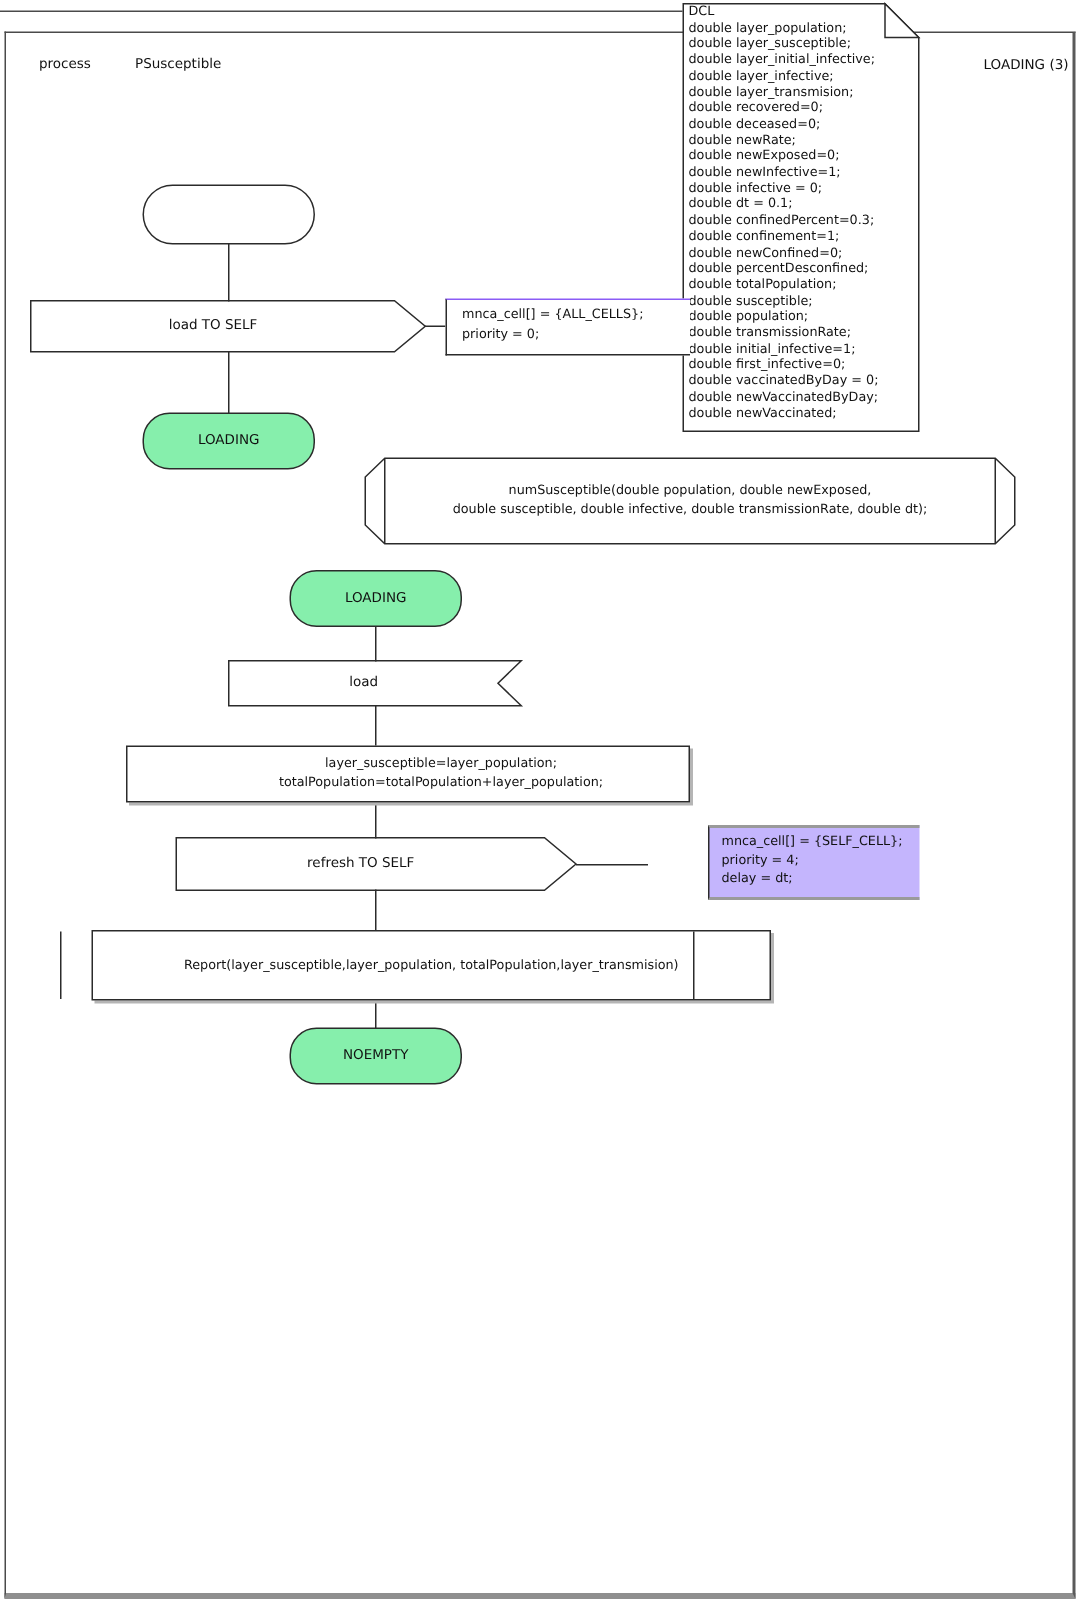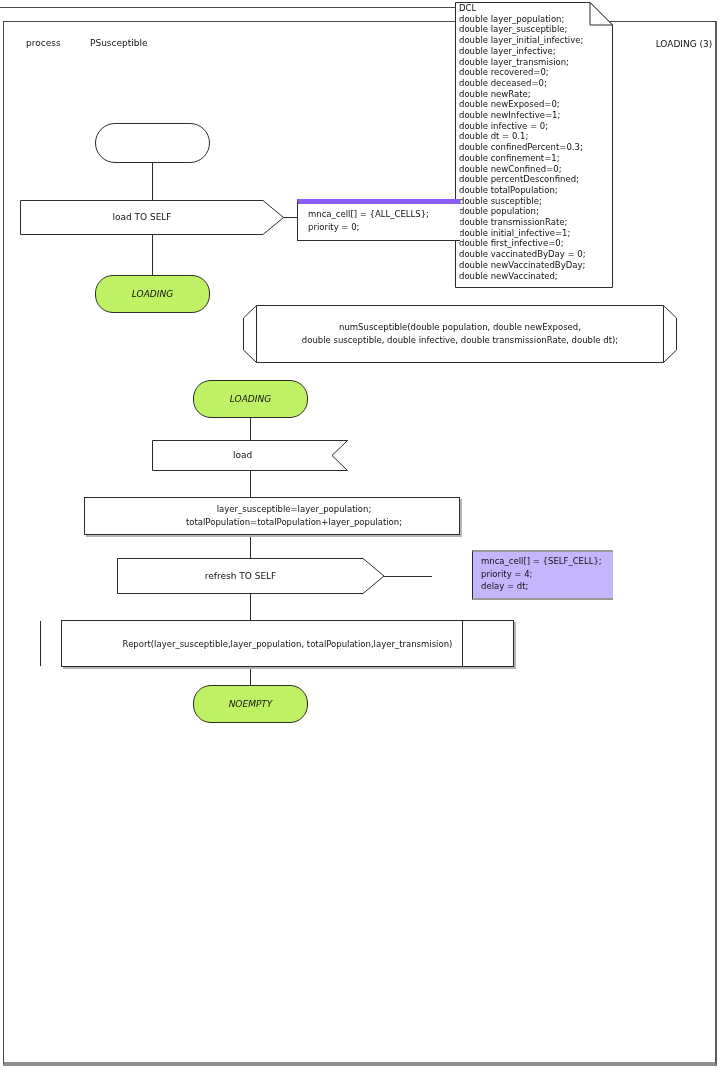--- a/index.html
+++ b/index.html
@@ -9,25 +9,25 @@
   .frame{left:3px;top:21px;width:711px;height:1040px;background:#fff;
          border-top:1px solid #4a4a4a;border-left:1px solid #4a4a4a;
          border-right:2px solid #5a5a5a;border-bottom:4px solid #8f8f8f;}
   .topline{left:0;top:7px;width:455px;height:0;border-top:1px solid #4a4a4a;}
   svg.shapes{left:0;top:0;width:718px;height:1068px;}
   .lbl{font-size:9px;display:flex;align-items:center;justify-content:center;text-align:center;}
   .code{font-size:8.5px;line-height:12.5px;}
   .vline{width:1px;background:#2b2b2b;}
   .hline{height:1px;background:#2b2b2b;}
   .stadium{border:1px solid #2b2b2b;border-radius:20px;background:#fff;}
-  .state{border:1px solid #2b2b2b;border-radius:18px;background:#bef264;font-style:italic;}
+  .state{border:1px solid #2b2b2b;border-radius:18px;background:#86efac;}
   .taskbox{border:1px solid #2b2b2b;background:#fff;box-shadow:2px 2px 0 #b5b5b5;padding-left:44px;}
   .reportbox{border:1px solid #2b2b2b;background:#fff;box-shadow:2px 2px 0 #b5b5b5;margin-left:36px;}
   .dcltext{left:459px;top:3px;width:151px;font-size:8.5px;line-height:10.7px;white-space:nowrap;}
-  .comment1{border-top:5px solid #8b5cf6;border-left:1px solid #2b2b2b;border-bottom:1px solid #2b2b2b;
+  .comment1{border-top:1px solid #8b5cf6;border-left:1px solid #2b2b2b;border-bottom:1px solid #2b2b2b;
             background:#fff;padding:4px 0 0 10px;}
   .comment2{border-top:2px solid #9a9a9a;border-left:1px solid #2b2b2b;border-bottom:2px solid #9a9a9a;
             background:#c4b5fd;padding:3px 0 0 8px;margin-left:40px;}
   .hdr-kind{left:26px;top:38px;font-size:9px;font-weight:normal;}
   .hdr-name{left:90px;top:38px;font-size:9px;}
   .hdr-page{left:612px;top:39px;width:104px;font-size:9px;text-align:center;margin-left:20px;}
   .two-line{display:flex;flex-direction:column;align-items:center;justify-content:center;
             text-align:center;font-size:8.5px;line-height:13px;}
 </style>
 </head>

